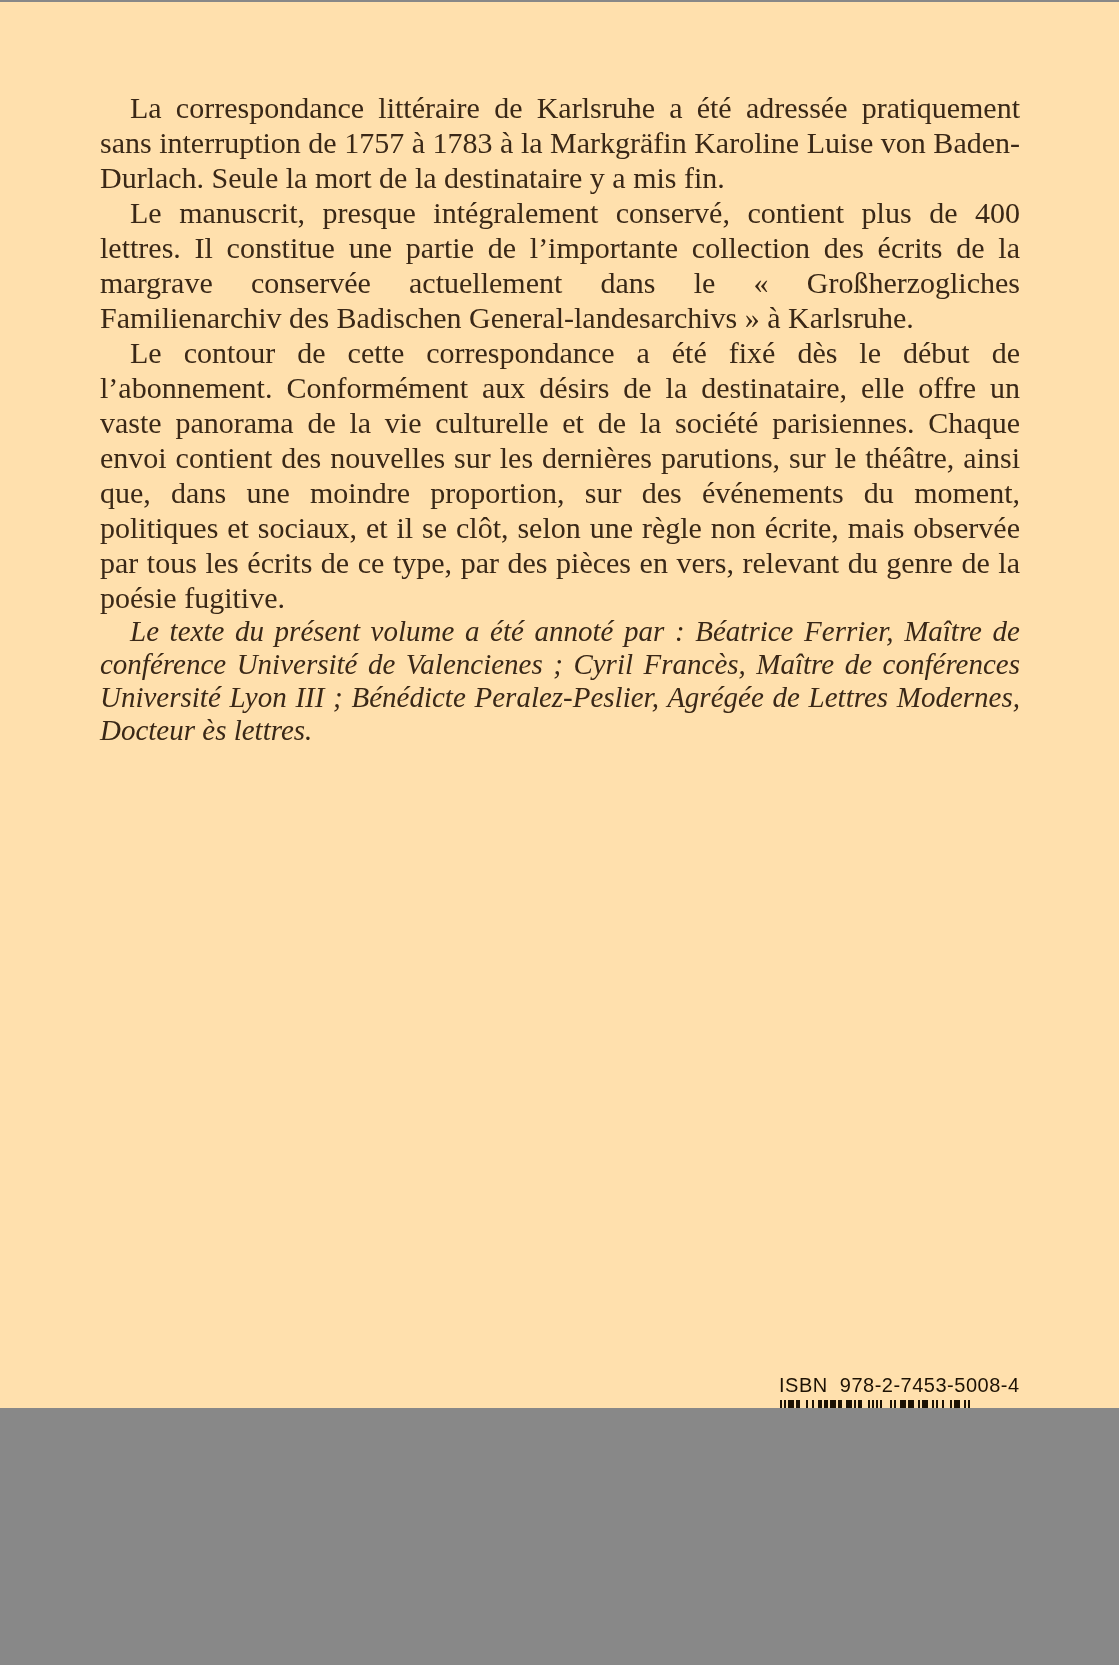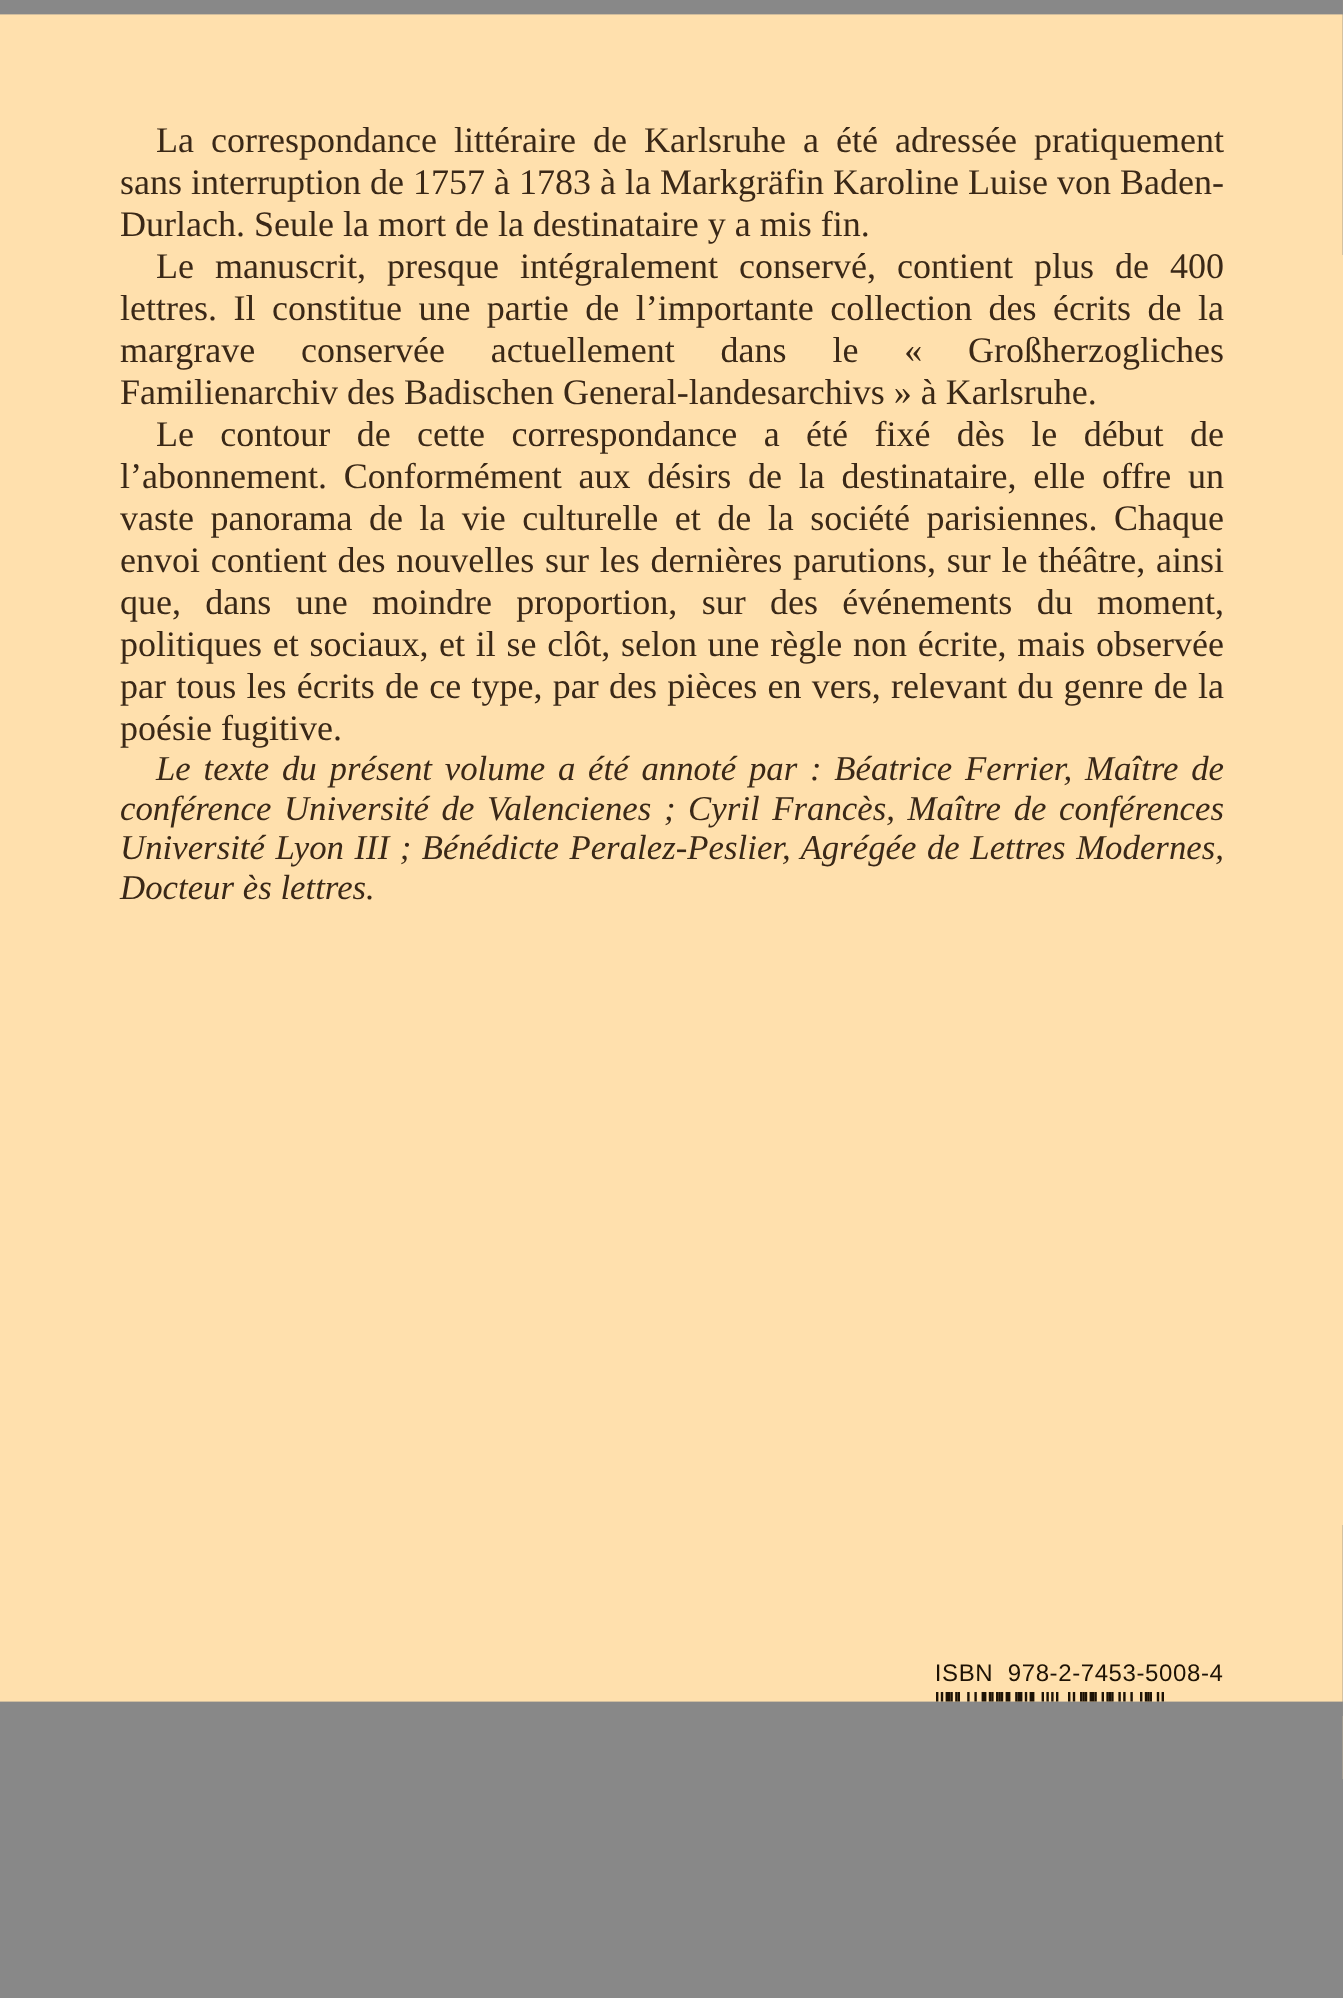--- a/index.html
+++ b/index.html
@@ -1,19 +1,19 @@
 <!DOCTYPE html>
 <html lang="fr"><head>
 <meta charset="utf-8">
 <style>
   html,body { margin:0; padding:0; background:#888; }
   .page {
     position:relative;
     width:1119px; height:1406px;
-    margin:12px auto;
+    margin:2px auto;
     background:#FFE0AD;
     color:#3A2817;
     font-family:"Liberation Serif", serif;
     overflow:hidden;
   }
   .text-block {
     position:absolute;
     left:100px; top:88px; width:920px;
     font-size:30px; line-height:35px;
     text-align:justify;

